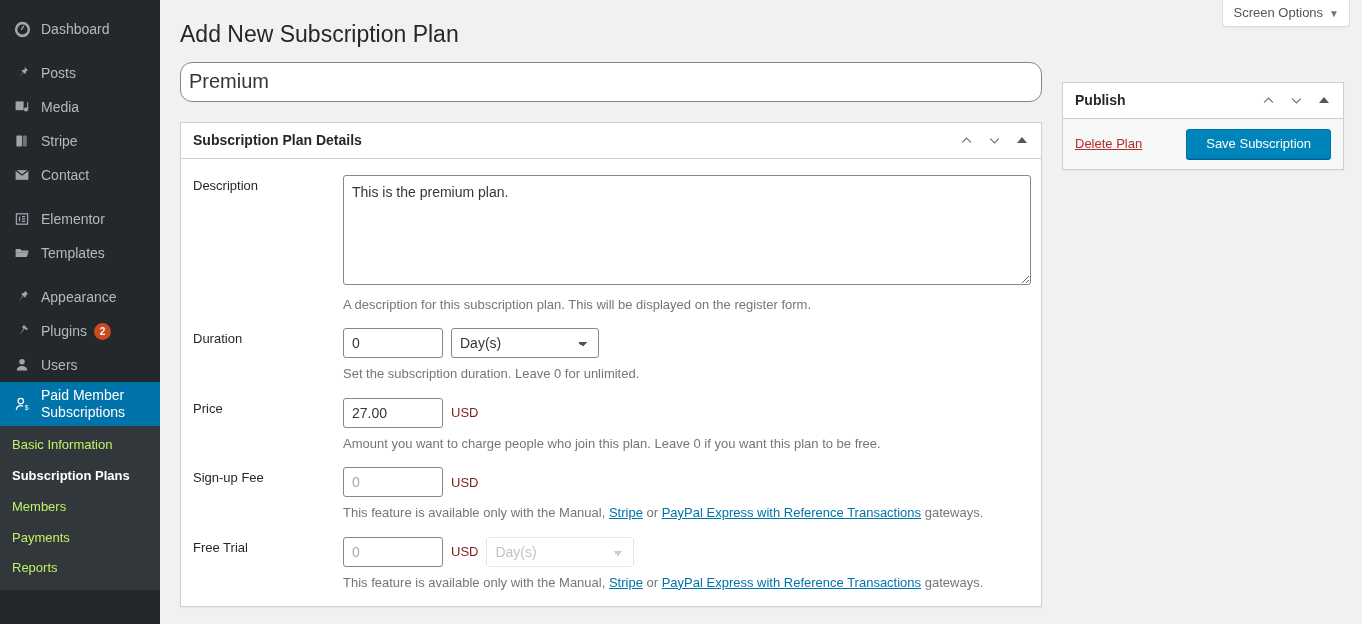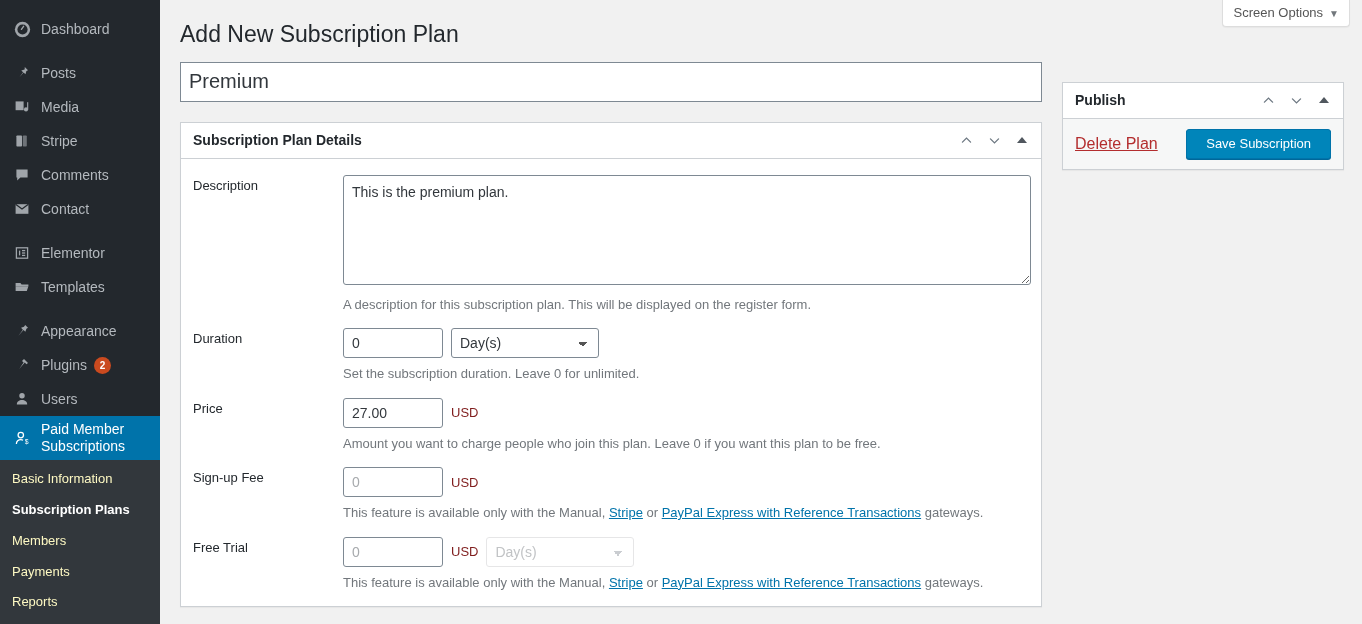--- a/index.html
+++ b/index.html
@@ -45,21 +45,21 @@
   }
   .badge {
     display: inline-block; margin-left: 7px;
     min-width: 17px; height: 17px; line-height: 17px;
     border-radius: 10px; background: #ca4a1f; color: #fff;
     font-size: 10px; text-align: center; padding: 0 5px; font-weight: 600;
   }
   .submenu { background: #32373c; padding: 4px 0 6px 0; }
   .submenu-item {
     display: block; padding: 6px 0 6px 12px;
-    font-size: 13px; color: #fef9c3; line-height: 1.45;
+    font-size: 13px; color: #bef264; line-height: 1.45;
   }
   .submenu-item.current { color: #fff; font-weight: 700; }
 
   
   .wrap { flex: 1; position: relative; height: 624px; overflow: hidden; }
 
   .screen-options {
     position: absolute; top: 0; right: 12px;
     background: #fff; border: 1px solid #ddd; border-top: none;
     border-radius: 0 0 4px 4px; padding: 5px 10px 6px;
@@ -72,21 +72,21 @@
     margin: 0; padding: 20px 0 12px 20px; line-height: 1.3;
   }
 
   .columns { display: flex; padding: 0 20px 0 20px; gap: 20px; }
   .col-main { width: 862px; flex: 0 0 862px; }
   .col-side { width: 282px; flex: 0 0 282px; }
 
   .title-input {
     width: 862px; height: 40px;
     padding: 3px 8px; font-size: 20px; color: #32373c;
-    border: 1px solid #7e8993; border-radius: 0; background: #fff;
+    border: 1px solid #7e8993; border-radius: 12px; background: #fff;
     font-family: "Liberation Sans", sans-serif; outline: none;
   }
 
   .postbox {
     background: #fff; border: 1px solid #ccd0d4; margin-top: 20px;
     box-shadow: 0 1px 1px rgba(0,0,0,.04);
   }
   .postbox-header {
     display: flex; align-items: center; justify-content: space-between;
     height: 36px; padding: 12px 12px; border-bottom: 1px solid #ccd0d4;
@@ -158,21 +158,21 @@
     background-repeat: no-repeat;
   }
 
   
   .publish-box { margin-top: 20px; }
   .publish-inside {
     display: flex; align-items: center; justify-content: space-between;
     padding: 10px 12px; background: #f6f7f7;
   }
   .delete-link {
-    font-size: 16px; color: #b32d2e; text-decoration: underline; cursor: pointer;
+    font-size: 13px; color: #b32d2e; text-decoration: underline; cursor: pointer;
   }
   .btn-primary {
     background: #0085ba; border: 1px solid #0073aa; color: #fff;
     border-radius: 3px; padding: 0 19px; height: 30px; line-height: 28px;
     font-size: 13px; font-family: "Liberation Sans", sans-serif; cursor: pointer;
     box-shadow: 0 1px 0 #006799;
   }
 </style>
 </head>
 <body>
@@ -217,28 +217,20 @@
     <div class="menu-item">
       <span class="ico">
         <svg width="16" height="16" viewBox="0 0 20 20" fill="currentColor">
             <rect x="3" y="3" width="7" height="14" rx="1"></rect>
             <rect x="11" y="3" width="5" height="14" rx="1" opacity=".6"></rect>
           </svg>
       </span>
       <span class="lbl">Stripe</span>
     </div>
 
-    <div class="menu-item">
-      <span class="ico">
-        <svg width="16" height="16" viewBox="0 0 20 20" fill="currentColor">
-            <path d="M3 3h14v10H8l-4 4v-4H3z"></path>
-          </svg>
-      </span>
-      <span class="lbl">Comments</span>
-    </div>
 
     <div class="menu-item">
       <span class="ico">
         <svg width="16" height="16" viewBox="0 0 20 20" fill="currentColor">
             <path d="M2 4h16v12H2z"></path>
             <path d="M2 4l8 6 8-6" stroke="#23282d" stroke-width="1.6" fill="none"></path>
           </svg>
       </span>
       <span class="lbl">Contact</span>
     </div>

